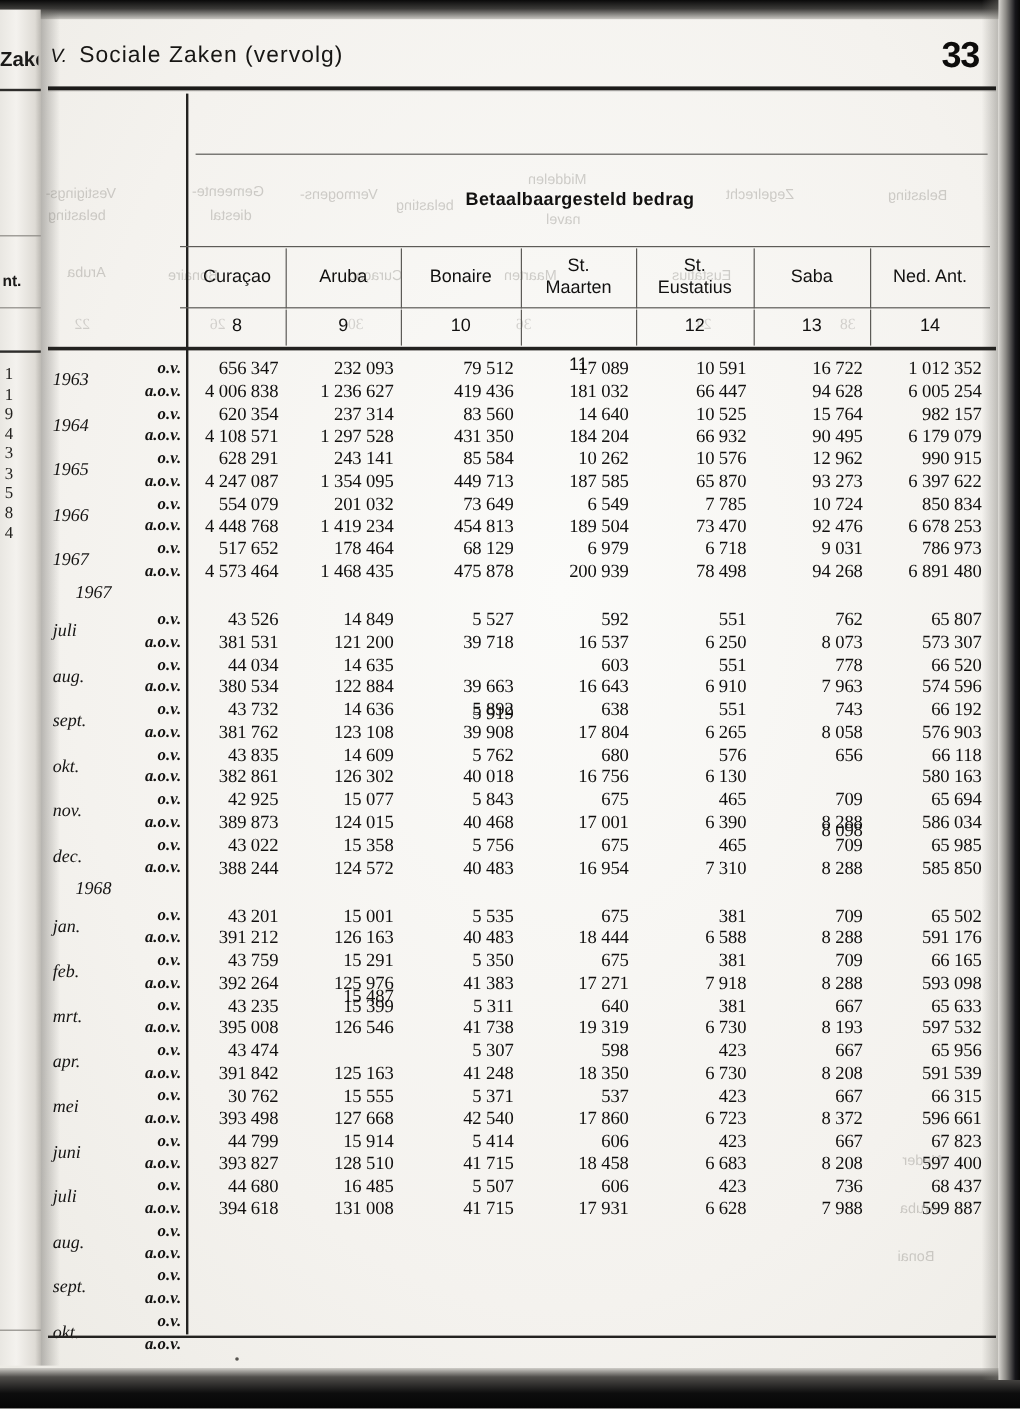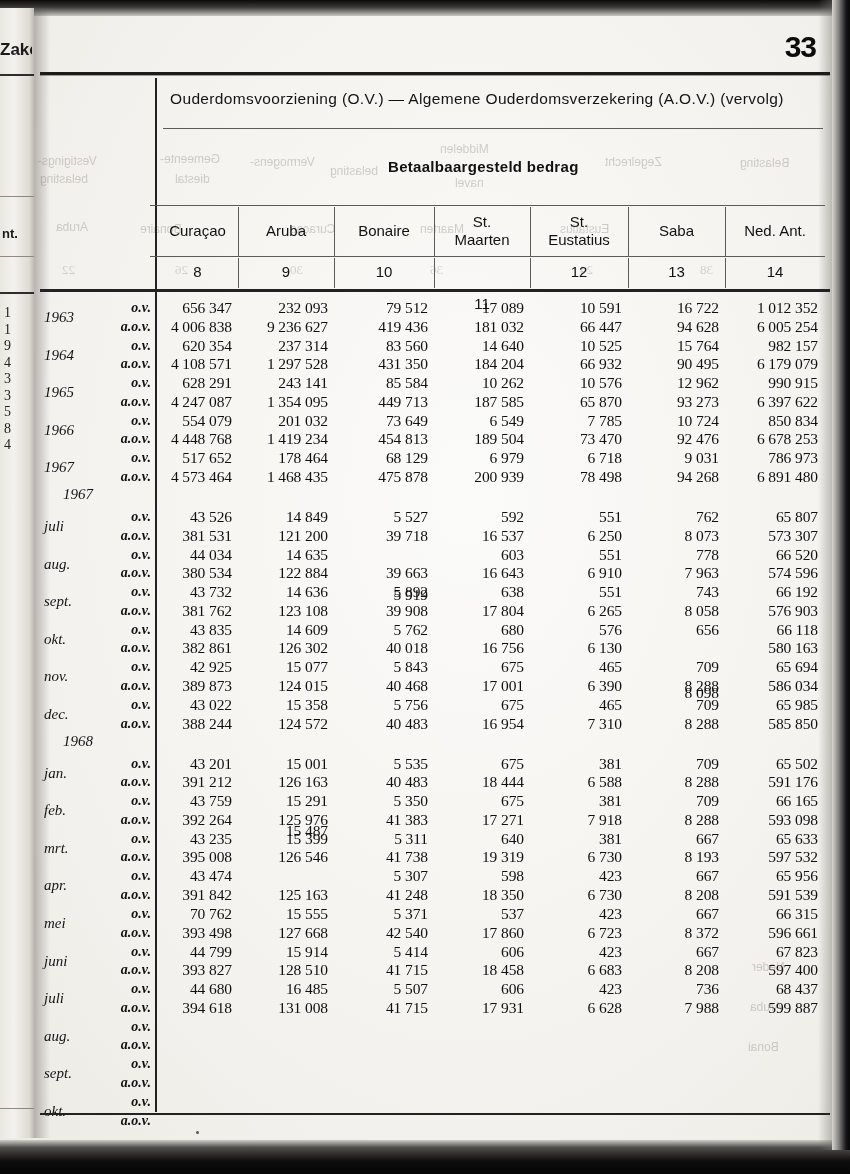--- a/index.html
+++ b/index.html
@@ -302,26 +302,26 @@
 9
 4
 3
 3
 5
 8
 4</div>
   <div class="neighbor-years" style="left:40px; top:308px;"> </div>
   <div class="neighbor-thin" style="top:1108px; width:34px;"></div>
 
+  <div class="running-head"><span class="num">V.</span><span>Sociale Zaken (vervolg)</span></div>
   <div class="page-no">33</div>
   <div class="head-rule"></div>
 
   <div class="tbl-vline" style="left:155px; top:78px; width:2px; height:1034px;"></div>
 
-  <div class="banner" style="left:170px; top:90px;">Ouderdomsvoorziening (O.V.) — Algemene Ouderdomsverzekering (A.O.V.) (vervolg)</div>
   <div class="tbl-hline-thin" style="left:163px; top:128px; width:660px;"></div>
 
   <div class="subbanner" style="left:388px; top:158px;">Betaalbaargesteld bedrag</div>
 
   <div class="tbl-hline-thin" style="left:150px; top:205px; width:675px;"></div>
 
   <div class="colhead" style="left:157px; top:222px; width:81px;"><span>Curaçao</span></div>
   <div class="colhead" style="left:238px; top:222px; width:96px;"><span>Aruba</span></div>
   <div class="colhead" style="left:334px; top:222px; width:100px;"><span>Bonaire</span></div>
   <div class="colhead" style="left:434px; top:213px; width:96px;"><span>St.</span><br><span>Maarten</span></div>
@@ -360,21 +360,21 @@
       <div class="kind" style="left: 98px; width: 53px; top: 300px;">o.v.</div>
       <div class="cell" style="left: 72px; width: 160px; top: 299px;">656 347</div>
       <div class="cell" style="left: 168px; width: 160px; top: 299px;">232 093</div>
       <div class="cell" style="left: 268px; width: 160px; top: 299px;">79 512</div>
       <div class="cell" style="left: 364px; width: 160px; top: 299px;">17 089</div>
       <div class="cell" style="left: 462px; width: 160px; top: 299px;">10 591</div>
       <div class="cell" style="left: 559px; width: 160px; top: 299px;">16 722</div>
       <div class="cell" style="left: 658px; width: 160px; top: 299px;">1 012 352</div>
       <div class="kind" style="left: 98px; width: 53px; top: 318.6px;">a.o.v.</div>
       <div class="cell" style="left: 72px; width: 160px; top: 317.6px;">4 006 838</div>
-      <div class="cell" style="left: 168px; width: 160px; top: 317.6px;">9 236 627</div>
+      <div class="cell" style="left: 168px; width: 160px; top: 317.6px;">1 236 627</div>
       <div class="cell" style="left: 268px; width: 160px; top: 317.6px;">419 436</div>
       <div class="cell" style="left: 364px; width: 160px; top: 317.6px;">181 032</div>
       <div class="cell" style="left: 462px; width: 160px; top: 317.6px;">66 447</div>
       <div class="cell" style="left: 559px; width: 160px; top: 317.6px;">94 628</div>
       <div class="cell" style="left: 658px; width: 160px; top: 317.6px;">6 005 254</div>
       <div class="rowlabel" style="left: 44px; top: 346.6px;">1964</div>
       <div class="kind" style="left: 98px; width: 53px; top: 337.6px;">o.v.</div>
       <div class="cell" style="left: 72px; width: 160px; top: 336.6px;">620 354</div>
       <div class="cell" style="left: 168px; width: 160px; top: 336.6px;">237 314</div>
       <div class="cell" style="left: 268px; width: 160px; top: 336.6px;">83 560</div>
@@ -608,21 +608,21 @@
       <div class="kind" style="left: 98px; width: 53px; top: 887px;">a.o.v.</div>
       <div class="cell" style="left: 72px; width: 160px; top: 886px;">391 842</div>
       <div class="cell" style="left: 168px; width: 160px; top: 886px;">125 163</div>
       <div class="cell" style="left: 268px; width: 160px; top: 886px;">41 248</div>
       <div class="cell" style="left: 364px; width: 160px; top: 886px;">18 350</div>
       <div class="cell" style="left: 462px; width: 160px; top: 886px;">6 730</div>
       <div class="cell" style="left: 559px; width: 160px; top: 886px;">8 208</div>
       <div class="cell" style="left: 658px; width: 160px; top: 886px;">591 539</div>
       <div class="rowlabel" style="left: 44px; top: 915px;">mei</div>
       <div class="kind" style="left: 98px; width: 53px; top: 906px;">o.v.</div>
-      <div class="cell" style="left: 72px; width: 160px; top: 905px;">70 762</div>
+      <div class="cell" style="left: 72px; width: 160px; top: 905px;">30 762</div>
       <div class="cell" style="left: 168px; width: 160px; top: 905px;">15 555</div>
       <div class="cell" style="left: 268px; width: 160px; top: 905px;">5 371</div>
       <div class="cell" style="left: 364px; width: 160px; top: 905px;">537</div>
       <div class="cell" style="left: 462px; width: 160px; top: 905px;">423</div>
       <div class="cell" style="left: 559px; width: 160px; top: 905px;">667</div>
       <div class="cell" style="left: 658px; width: 160px; top: 905px;">66 315</div>
       <div class="kind" style="left: 98px; width: 53px; top: 924.6px;">a.o.v.</div>
       <div class="cell" style="left: 72px; width: 160px; top: 923.6px;">393 498</div>
       <div class="cell" style="left: 168px; width: 160px; top: 923.6px;">127 668</div>
       <div class="cell" style="left: 268px; width: 160px; top: 923.6px;">42 540</div>

